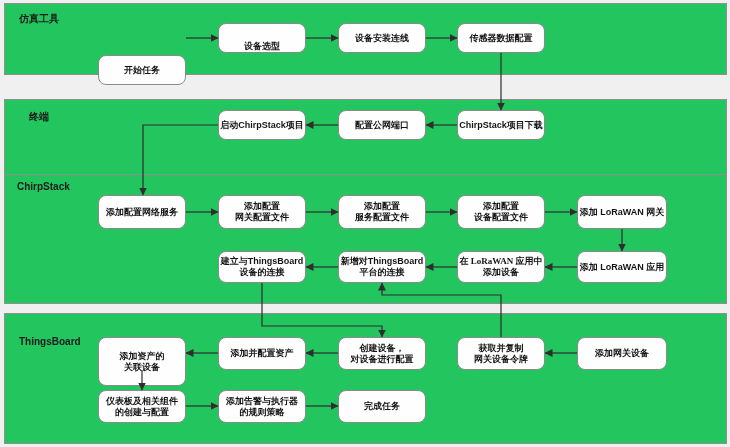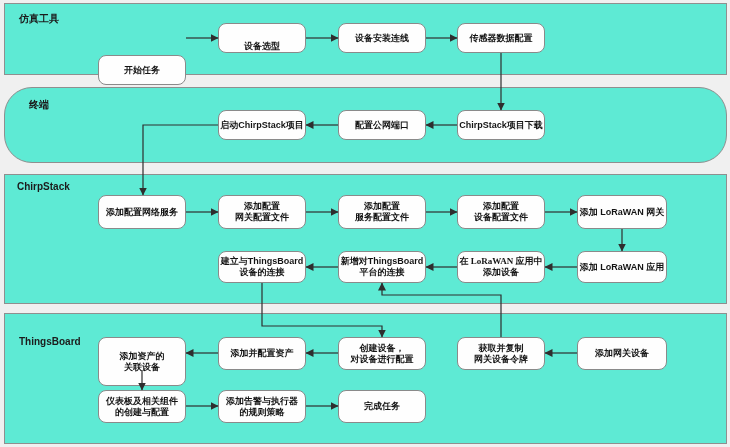--- a/index.html
+++ b/index.html
@@ -7,21 +7,21 @@
     font-family: "Liberation Sans", "DejaVu Sans", sans-serif;
   }
   #stage {
     position: relative;
     width: 730px; height: 447px;
     overflow: hidden;
     background: #f0f0f0;
   }
   .lane {
     position: absolute;
-    background: #5eead4;
+    background: #22c55e;
     border: 1px solid #8f8f8f;
     box-sizing: border-box;
     z-index: 1;
   }
   .lane-label {
     position: absolute;
     font-size: 10px;
     font-weight: bold;
     color: #1c1c1c;
     white-space: nowrap;
@@ -86,21 +86,21 @@
       <polyline points="218,353 186,353" class="edge" marker-end="url(#arrowhead)"></polyline>
       <polyline points="577,353 545,353" class="edge" marker-end="url(#arrowhead)"></polyline>
       <polyline points="501,337 501,295 382,295 382,283" class="edge" marker-end="url(#arrowhead)"></polyline>
       <polyline points="142,370 142,390" class="edge" marker-end="url(#arrowhead)"></polyline>
       <polyline points="186,406 218,406" class="edge" marker-end="url(#arrowhead)"></polyline>
       <polyline points="306,406 338,406" class="edge" marker-end="url(#arrowhead)"></polyline>
     </svg>
 <div class="lane" style="left: 4px; top: 3px; width: 723px; height: 72px;">
       <span class="lane-label" style="left: 14px; top: 8px;">仿真工具</span>
     </div>
-    <div class="lane" style="left: 4px; top: 87px; width: 723px; height: 76px; border-radius: 28px;">
+    <div class="lane" style="left: 4px; top: 99px; width: 723px; height: 76px;">
       <span class="lane-label" style="left: 24px; top: 10px;">终端</span>
     </div>
     <div class="lane" style="left: 4px; top: 174px; width: 723px; height: 130px;">
       <span class="lane-label" style="left: 12px; top: 6px;">ChirpStack</span>
     </div>
     <div class="lane" style="left: 4px; top: 313px; width: 723px; height: 131px;">
       <span class="lane-label" style="left: 14px; top: 22px;">ThingsBoard</span>
     </div>
     <div class="node" style="left: 98px; top: 23px; width: 88px; height: 30px; margin-top: 32px;">
       <span>开始任务</span>

